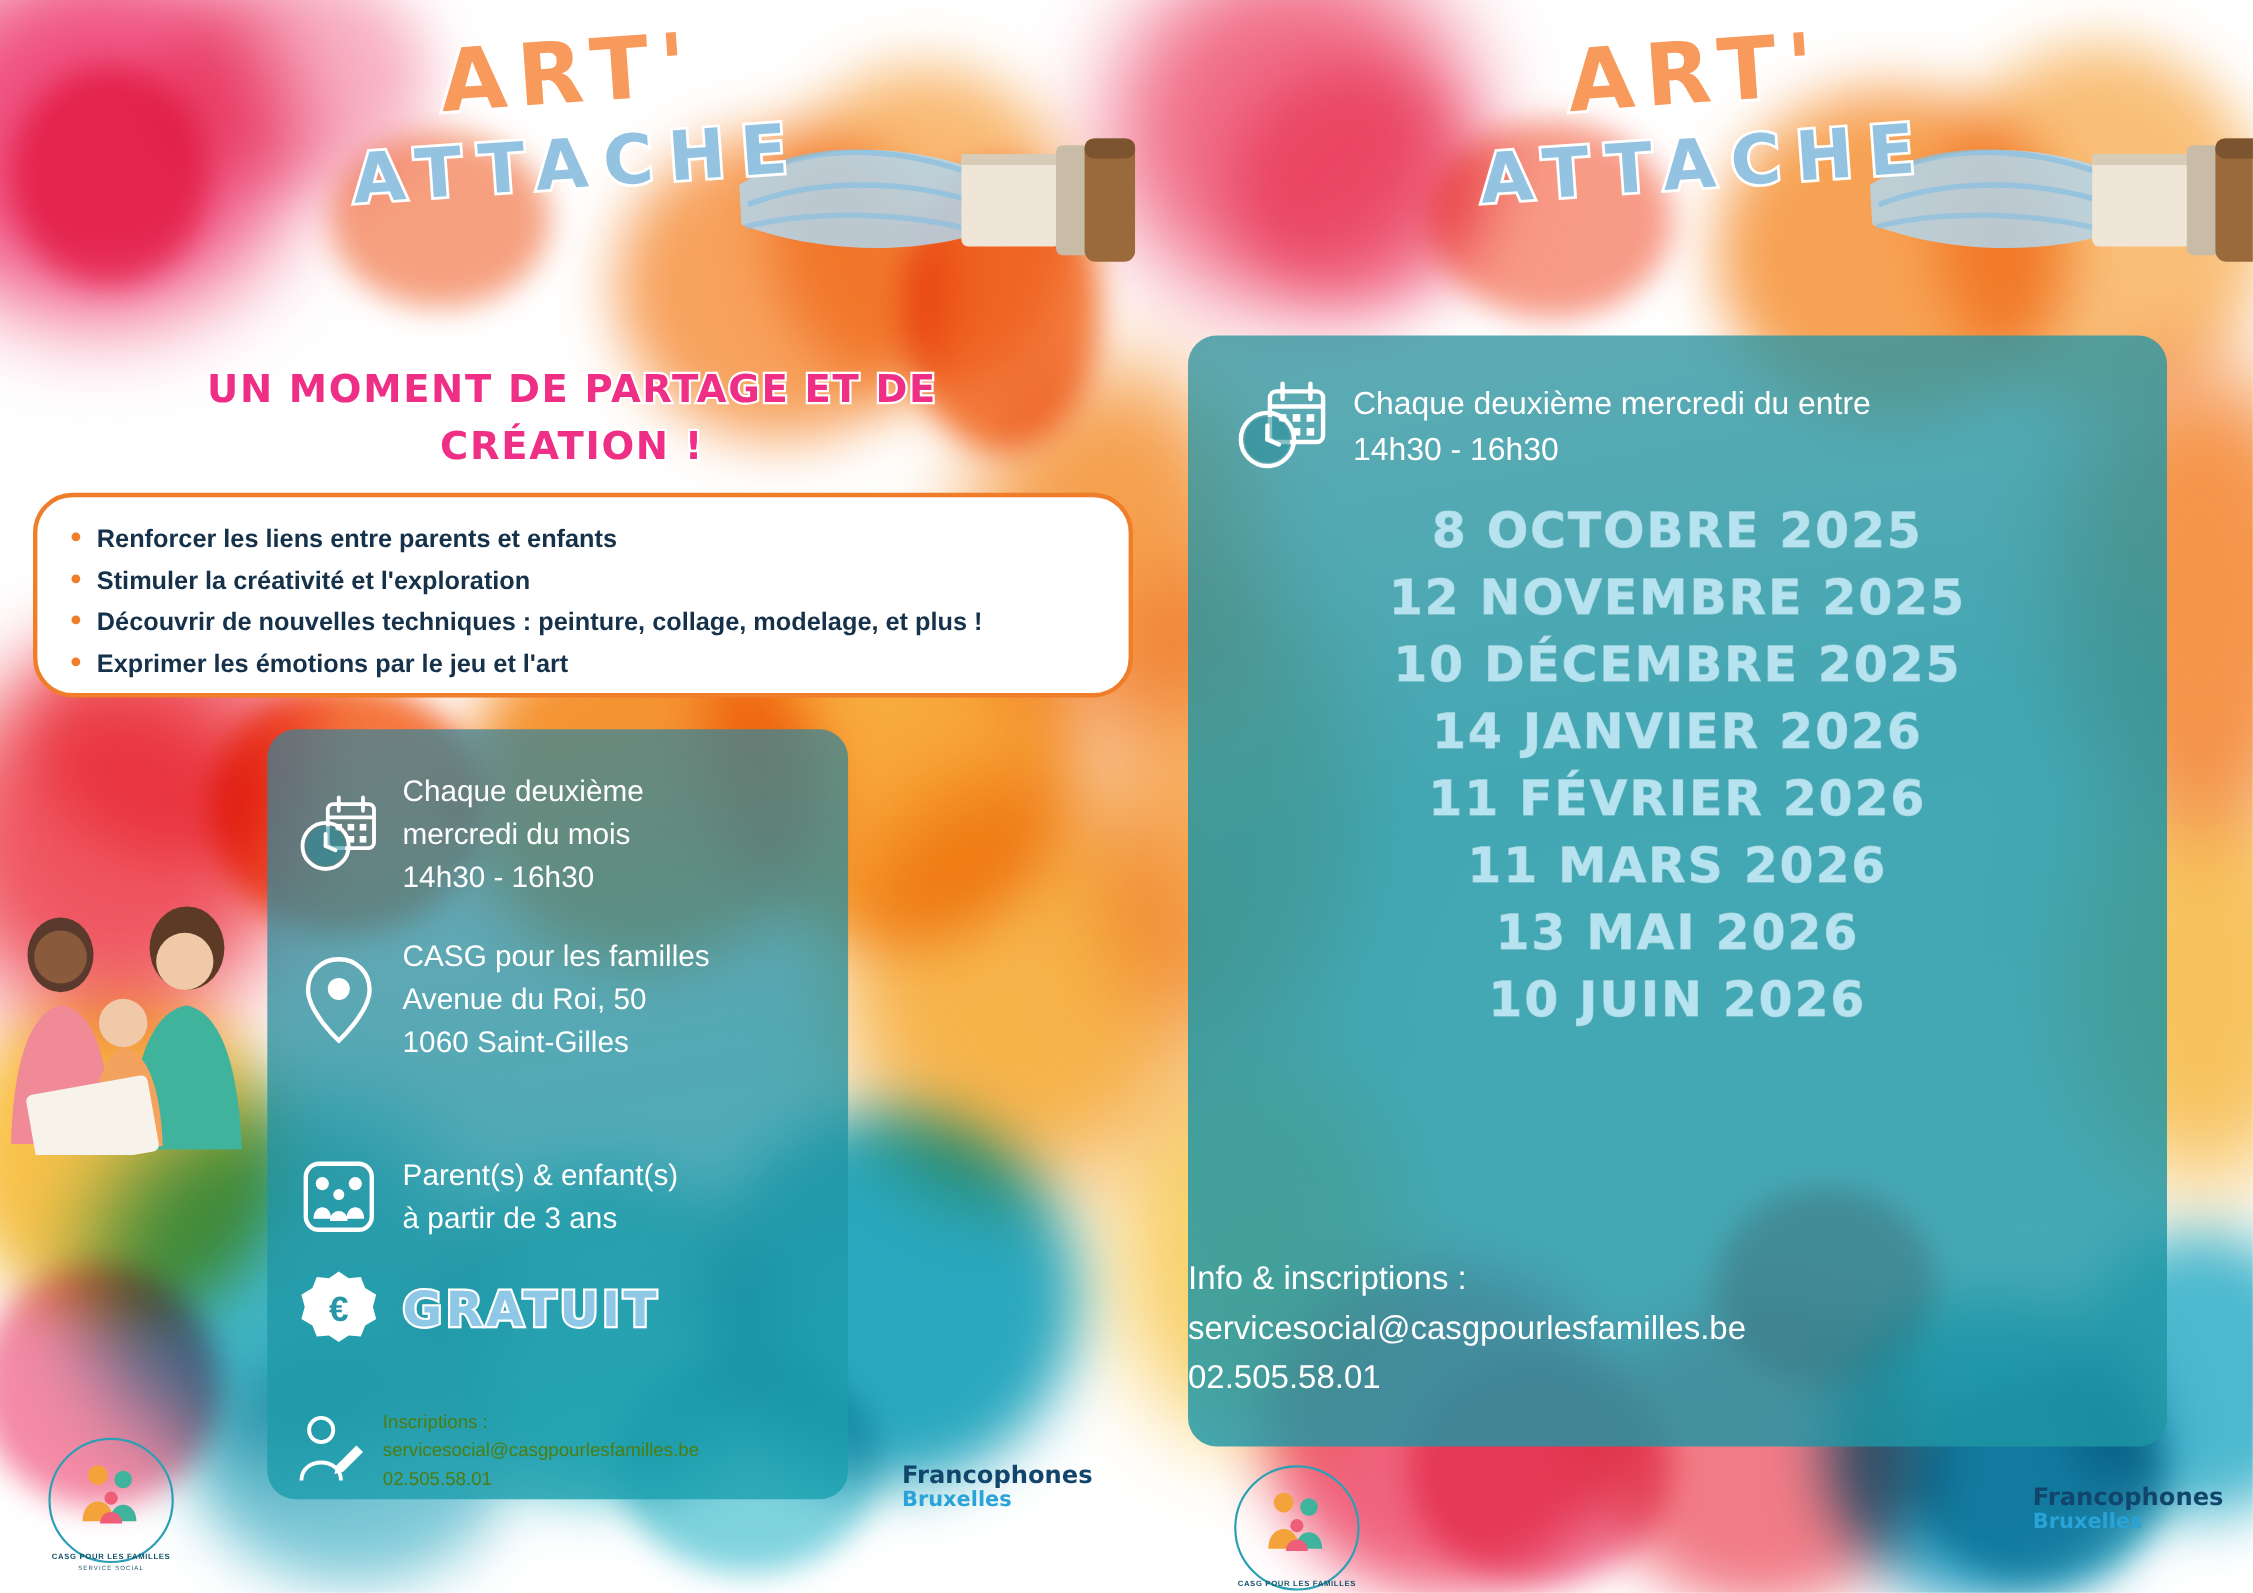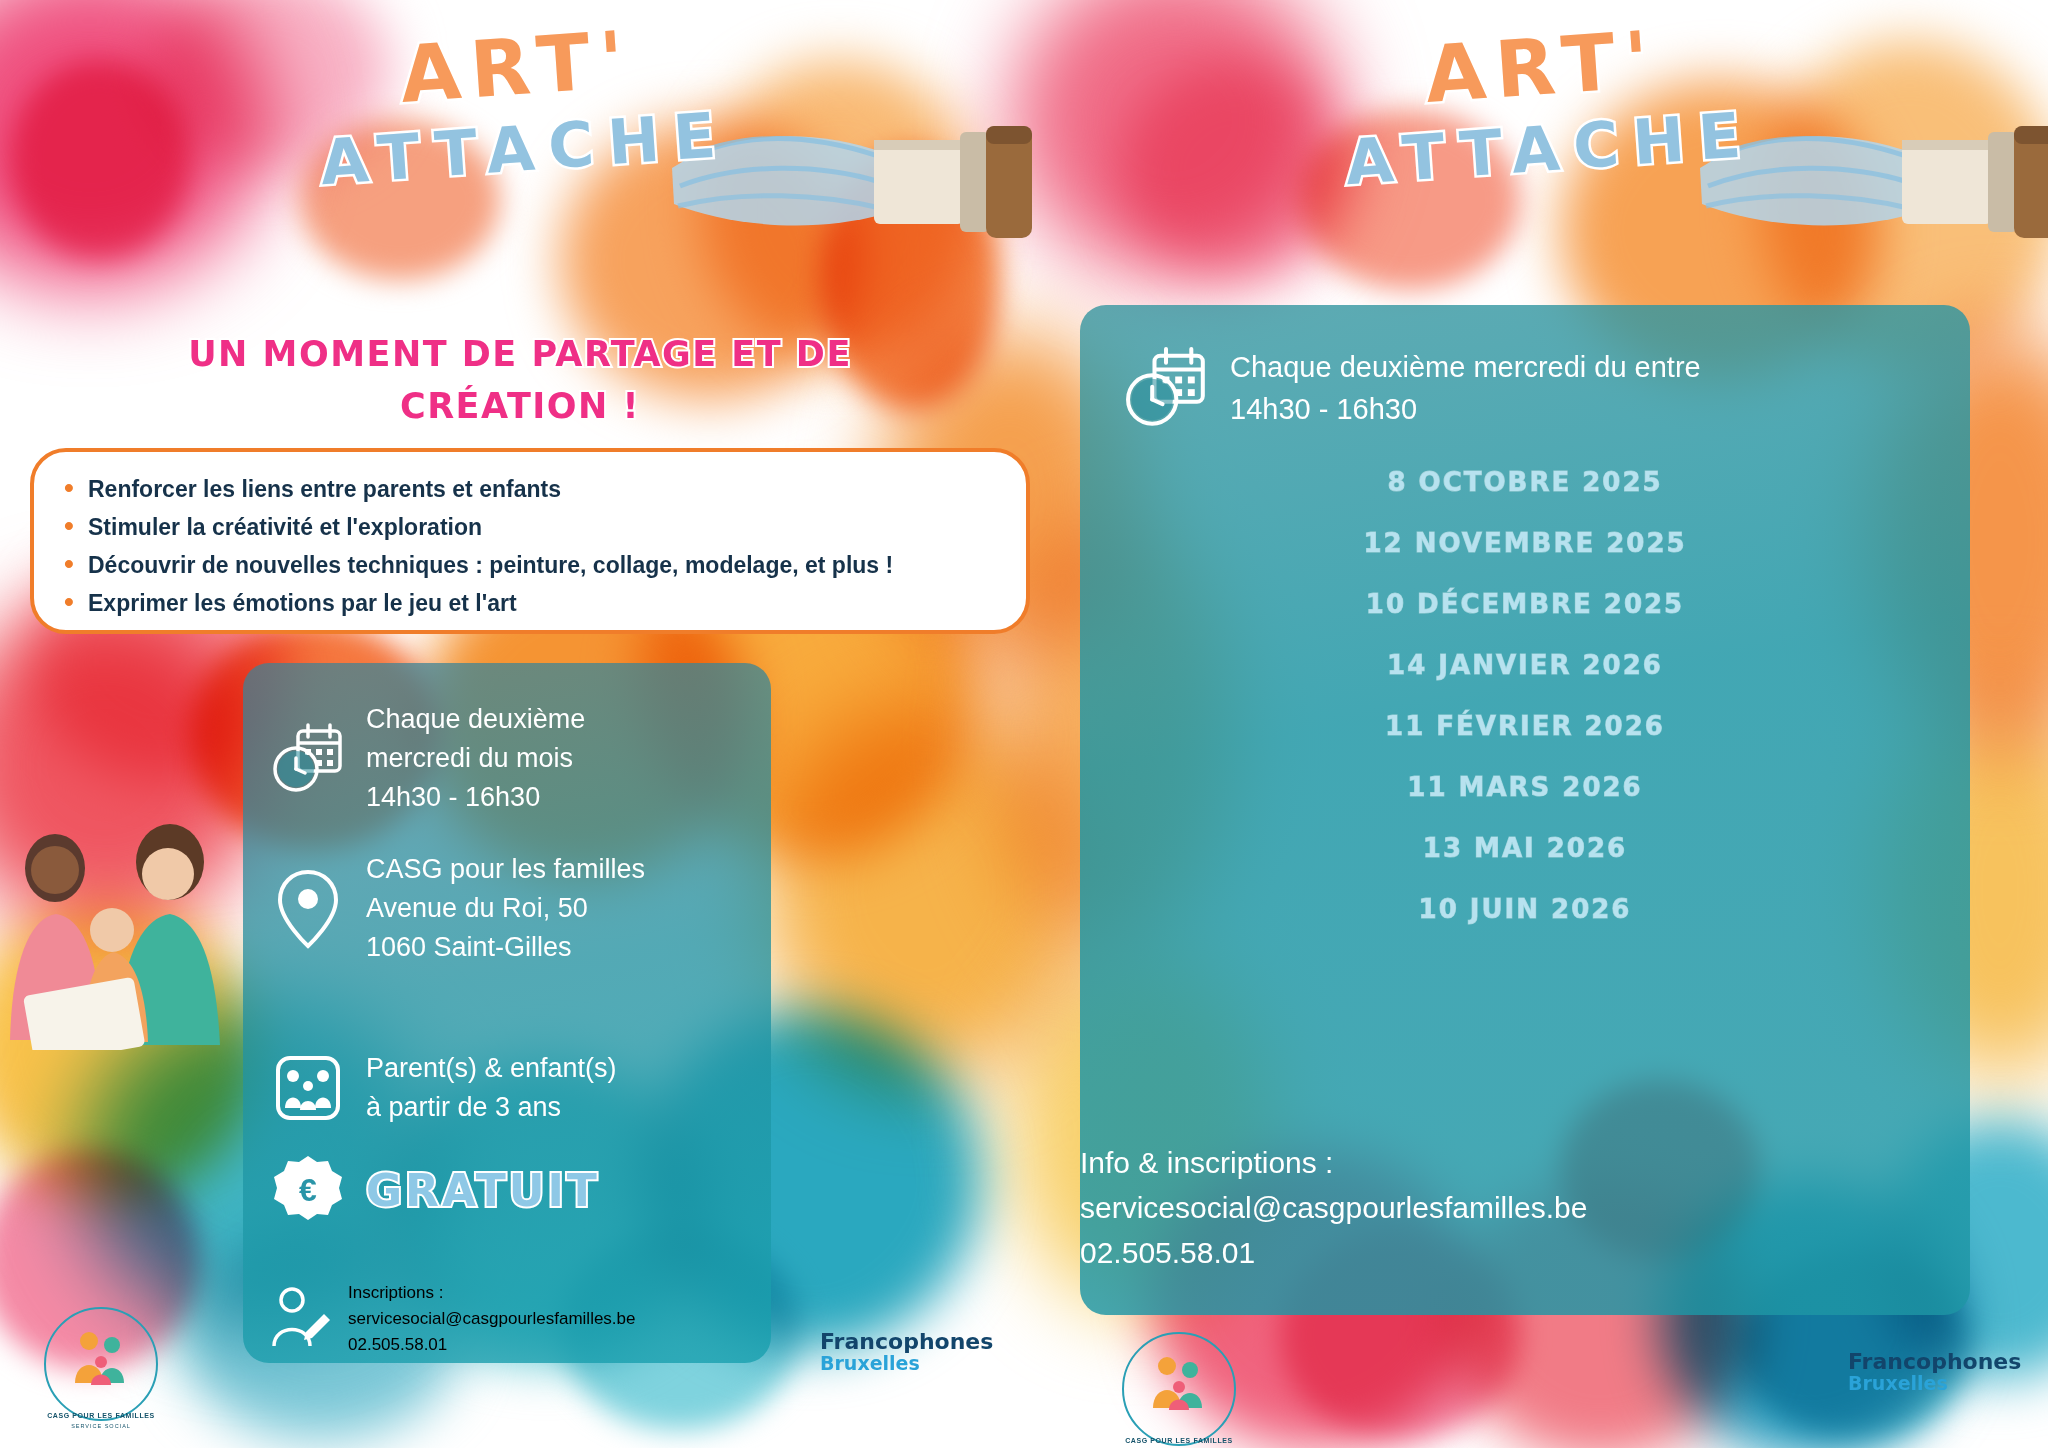--- a/index.html
+++ b/index.html
@@ -146,42 +146,42 @@
     font-weight: bold;
     font-size: 44px;
     letter-spacing: 3px;
     color: #8ec8e6;
     -webkit-text-stroke: 4px #ffffff;
     paint-order: stroke fill;
   }
   .small-inscr {
     font-size: 17px;
     line-height: 26px;
-    color: #000000;
+    color: #4d7c0f;
     white-space: pre-line;
   }
 
   
   #right-header {
     position: absolute;
     left: 1120px; top: 342px;
     display: flex; align-items: flex-start;
   }
   #right-header .info-text { font-size: 29px; line-height: 42px; }
 
   .date-list {
     position: absolute;
     left: 1080px; top: 452px;
     width: 890px;
     text-align: center;
   }
   .date-item {
     font-family: "DejaVu Sans", sans-serif;
     font-weight: bold;
-    font-size: 26px;
+    font-size: 44px;
     line-height: 61px;
     letter-spacing: 2px;
     color: #b7e2ef;
     -webkit-text-stroke: 1px rgba(255,255,255,0.45);
     paint-order: stroke fill;
   }
   #right-contact {
     position: absolute;
     left: 1080px; top: 1140px;
     width: 890px;

